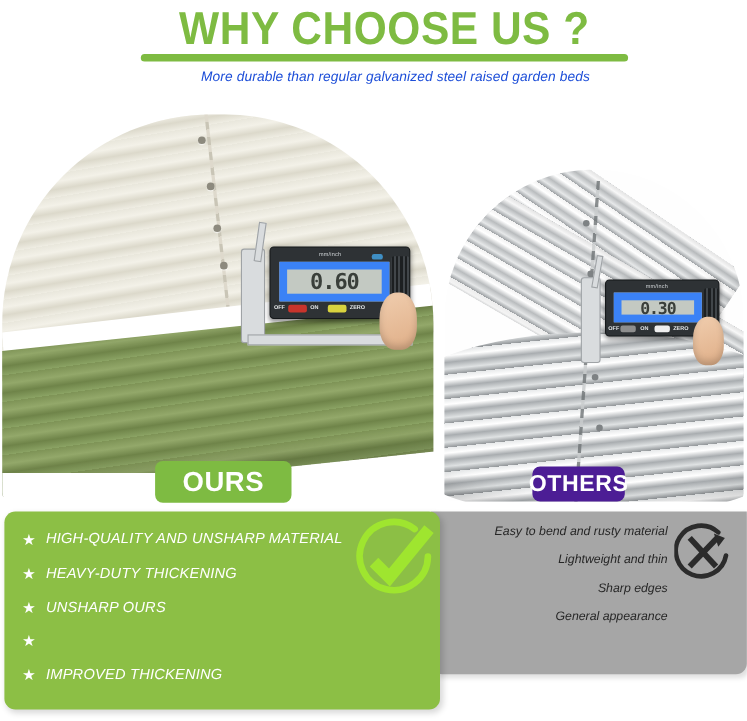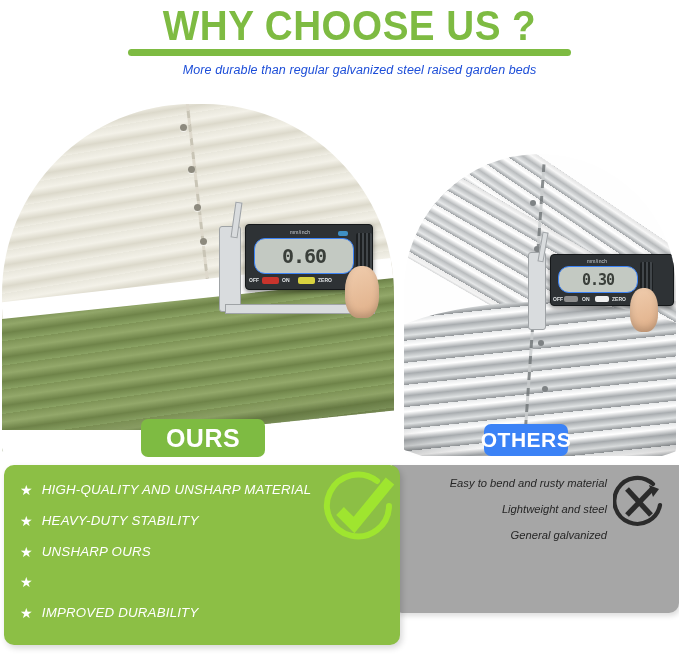--- a/index.html
+++ b/index.html
@@ -102,22 +102,22 @@
   }
   .rr-rivet { position:absolute; width:6px; height:6px; border-radius:50%; background:#7e8284; }
 
   
   .caliper { position:absolute; }
   .cal-body {
     position:absolute; background:#2e3235; border-radius:4px;
     box-shadow: 0 2px 5px rgba(0,0,0,.45); border:1px solid #15181a;
   }
   .cal-screen {
-    position:absolute; background:#c3c9c2; border-radius:11px;
-    border:1px solid #3b82f6; display:flex; align-items:center; justify-content:center;
+    position:absolute; background:#c3c9c2; border-radius:0;
+    border:7px solid #3b82f6; display:flex; align-items:center; justify-content:center;
   }
   .cal-digits {
     font-family: "DejaVu Sans Mono", monospace; font-weight:bold;
     color:#3a3f3a; letter-spacing:-1px;
   }
   .cal-unit { position:absolute; color:#cfd3d6; font-size:5px; letter-spacing:.2px; }
   .cal-btn { position:absolute; border-radius:2px; }
   .cal-lbl { position:absolute; color:#e4e7e9; font-size:5px; font-weight:bold; }
   .cal-jaw { position:absolute; background:#d9dcde; border:1px solid #9fa3a6; }
   .cal-ridges {
@@ -134,21 +134,21 @@
   
   .badge {
     position:absolute; display:flex; align-items:center; justify-content:center;
     color:#ffffff; font-weight:bold; border-radius:7px;
     font-family: "Liberation Sans Narrow","Liberation Sans",sans-serif;
     text-align: center;
   }
   .badge-ours   { left:141px; top:419px; width:124px; height:38px;
                   background:#7EBB42; font-size:25px; letter-spacing:.5px; z-index:6; }
   .badge-others { left:484px; top:424px; width:84px; height:32px;
-                  background:#3b82f6; font-size:21px; letter-spacing:.5px; z-index:6; }
+                  background:#4c1d95; font-size:21px; letter-spacing:.5px; z-index:6; }
 
   
   .panel-others {
     position:absolute; left:392px; top:465px; width:287px; height:148px;
     background:#a6a6a6; border-radius:0 0 10px 10px;
     box-shadow: 2px 3px 5px rgba(0,0,0,.13);
   }
   .others-list {
     position:absolute; left:10px; top:12px; width:205px;
     text-align:right;
@@ -230,21 +230,21 @@
       <div class="rr-coil"></div>
       <div class="rr-seam"></div>
       <div class="rr-rivet" style="left:126px; top:46px;"></div>
       <div class="rr-rivet" style="left:130px; top:92px;"></div>
       <div class="rr-rivet" style="left:134px; top:186px;"></div>
       <div class="rr-rivet" style="left:138px; top:232px;"></div>
 
       <div class="caliper" style="left:122px; top:84px; width:160px; height:120px;">
         <div class="cal-jaw" style="left:2px; top:14px; width:18px; height:78px; border-radius:3px;"></div>
         <div class="cal-jaw" style="left:14px; top:-6px; width:6px; height:30px; transform:rotate(10deg);"></div>
-        <div class="cal-body" style="left:24px; top:16px; width:124px; height:52px;">
+        <div class="cal-body" style="left:24px; top:16px; width:104px; height:52px;">
           <div class="cal-unit" style="left:36px; top:3px;">mm/inch</div>
           <div class="cal-screen" style="left:7px; top:11px; width:80px; height:27px;">
             <span class="cal-digits" style="font-size:15px;">0.30</span>
           </div>
           <div class="cal-btn" style="left:13px; top:41px; width:14px; height:6px; background:#8e8e8e;"></div>
           <div class="cal-lbl" style="left:2px; top:41px;">OFF</div>
           <div class="cal-lbl" style="left:31px; top:41px;">ON</div>
           <div class="cal-btn" style="left:44px; top:41px; width:14px; height:6px; background:#efefef;"></div>
           <div class="cal-lbl" style="left:61px; top:41px;">ZERO</div>
           <div class="cal-ridges" style="left:89px; top:7px; width:13px; height:40px;"></div>
@@ -260,53 +260,54 @@
   </div>
   <div class="badge badge-others">
     <span>OTHERS</span>
   </div>
 
   <div class="top-divider"></div>
 
   <div class="panel-others">
     <div class="others-list">
       <div class="others-item">Easy to bend and rusty material</div>
-      <div class="others-item">Lightweight and steel</div>
-      <div class="others-item">General galvanized</div>
+      <div class="others-item">Lightweight and thin</div>
+      <div class="others-item">Sharp edges</div>
+      <div class="others-item">General appearance</div>
     </div>
     <div class="x-icon">
       <svg viewBox="0 0 52 52" width="52" height="52">
         <path d="M40 9 A23 23 0 1 0 47 30" fill="none" stroke="#2B2B2B" stroke-width="4.2" stroke-linecap="round"></path>
         <path d="M14 40 L40 13" fill="none" stroke="#2B2B2B" stroke-width="5.2" stroke-linecap="butt"></path>
         <path d="M14 14 L38 40" fill="none" stroke="#2B2B2B" stroke-width="5.2" stroke-linecap="butt"></path>
         <path d="M36 10 L46 14 L40 22 Z" fill="#2B2B2B"></path>
       </svg>
     </div>
   </div>
 
   <div class="panel-ours">
     <div class="ours-list">
       <div class="ours-item">
         <span class="ours-star">★</span>
         <span>HIGH-QUALITY AND UNSHARP MATERIAL</span>
       </div>
       <div class="ours-item">
         <span class="ours-star">★</span>
-        <span>HEAVY-DUTY STABILITY</span>
+        <span>HEAVY-DUTY THICKENING</span>
       </div>
       <div class="ours-item">
         <span class="ours-star">★</span>
         <span>UNSHARP OURS</span>
       </div>
       <div class="ours-item">
         <span class="ours-star">★</span>
       </div>
       <div class="ours-item">
         <span class="ours-star">★</span>
-        <span>IMPROVED DURABILITY</span>
+        <span>IMPROVED THICKENING</span>
       </div>
     </div>
     <div class="check-icon">
       <svg viewBox="0 0 76 76" width="76" height="76">
         <path d="M57 10 A31 31 0 1 0 69 35" fill="none" stroke="#9FE52F" stroke-width="6" stroke-linecap="round"></path>
         <path d="M20 40 L34 54 L70 10" fill="none" stroke="#9FE52F" stroke-width="11" stroke-linecap="butt" stroke-linejoin="miter"></path>
       </svg>
     </div>
   </div>
 

